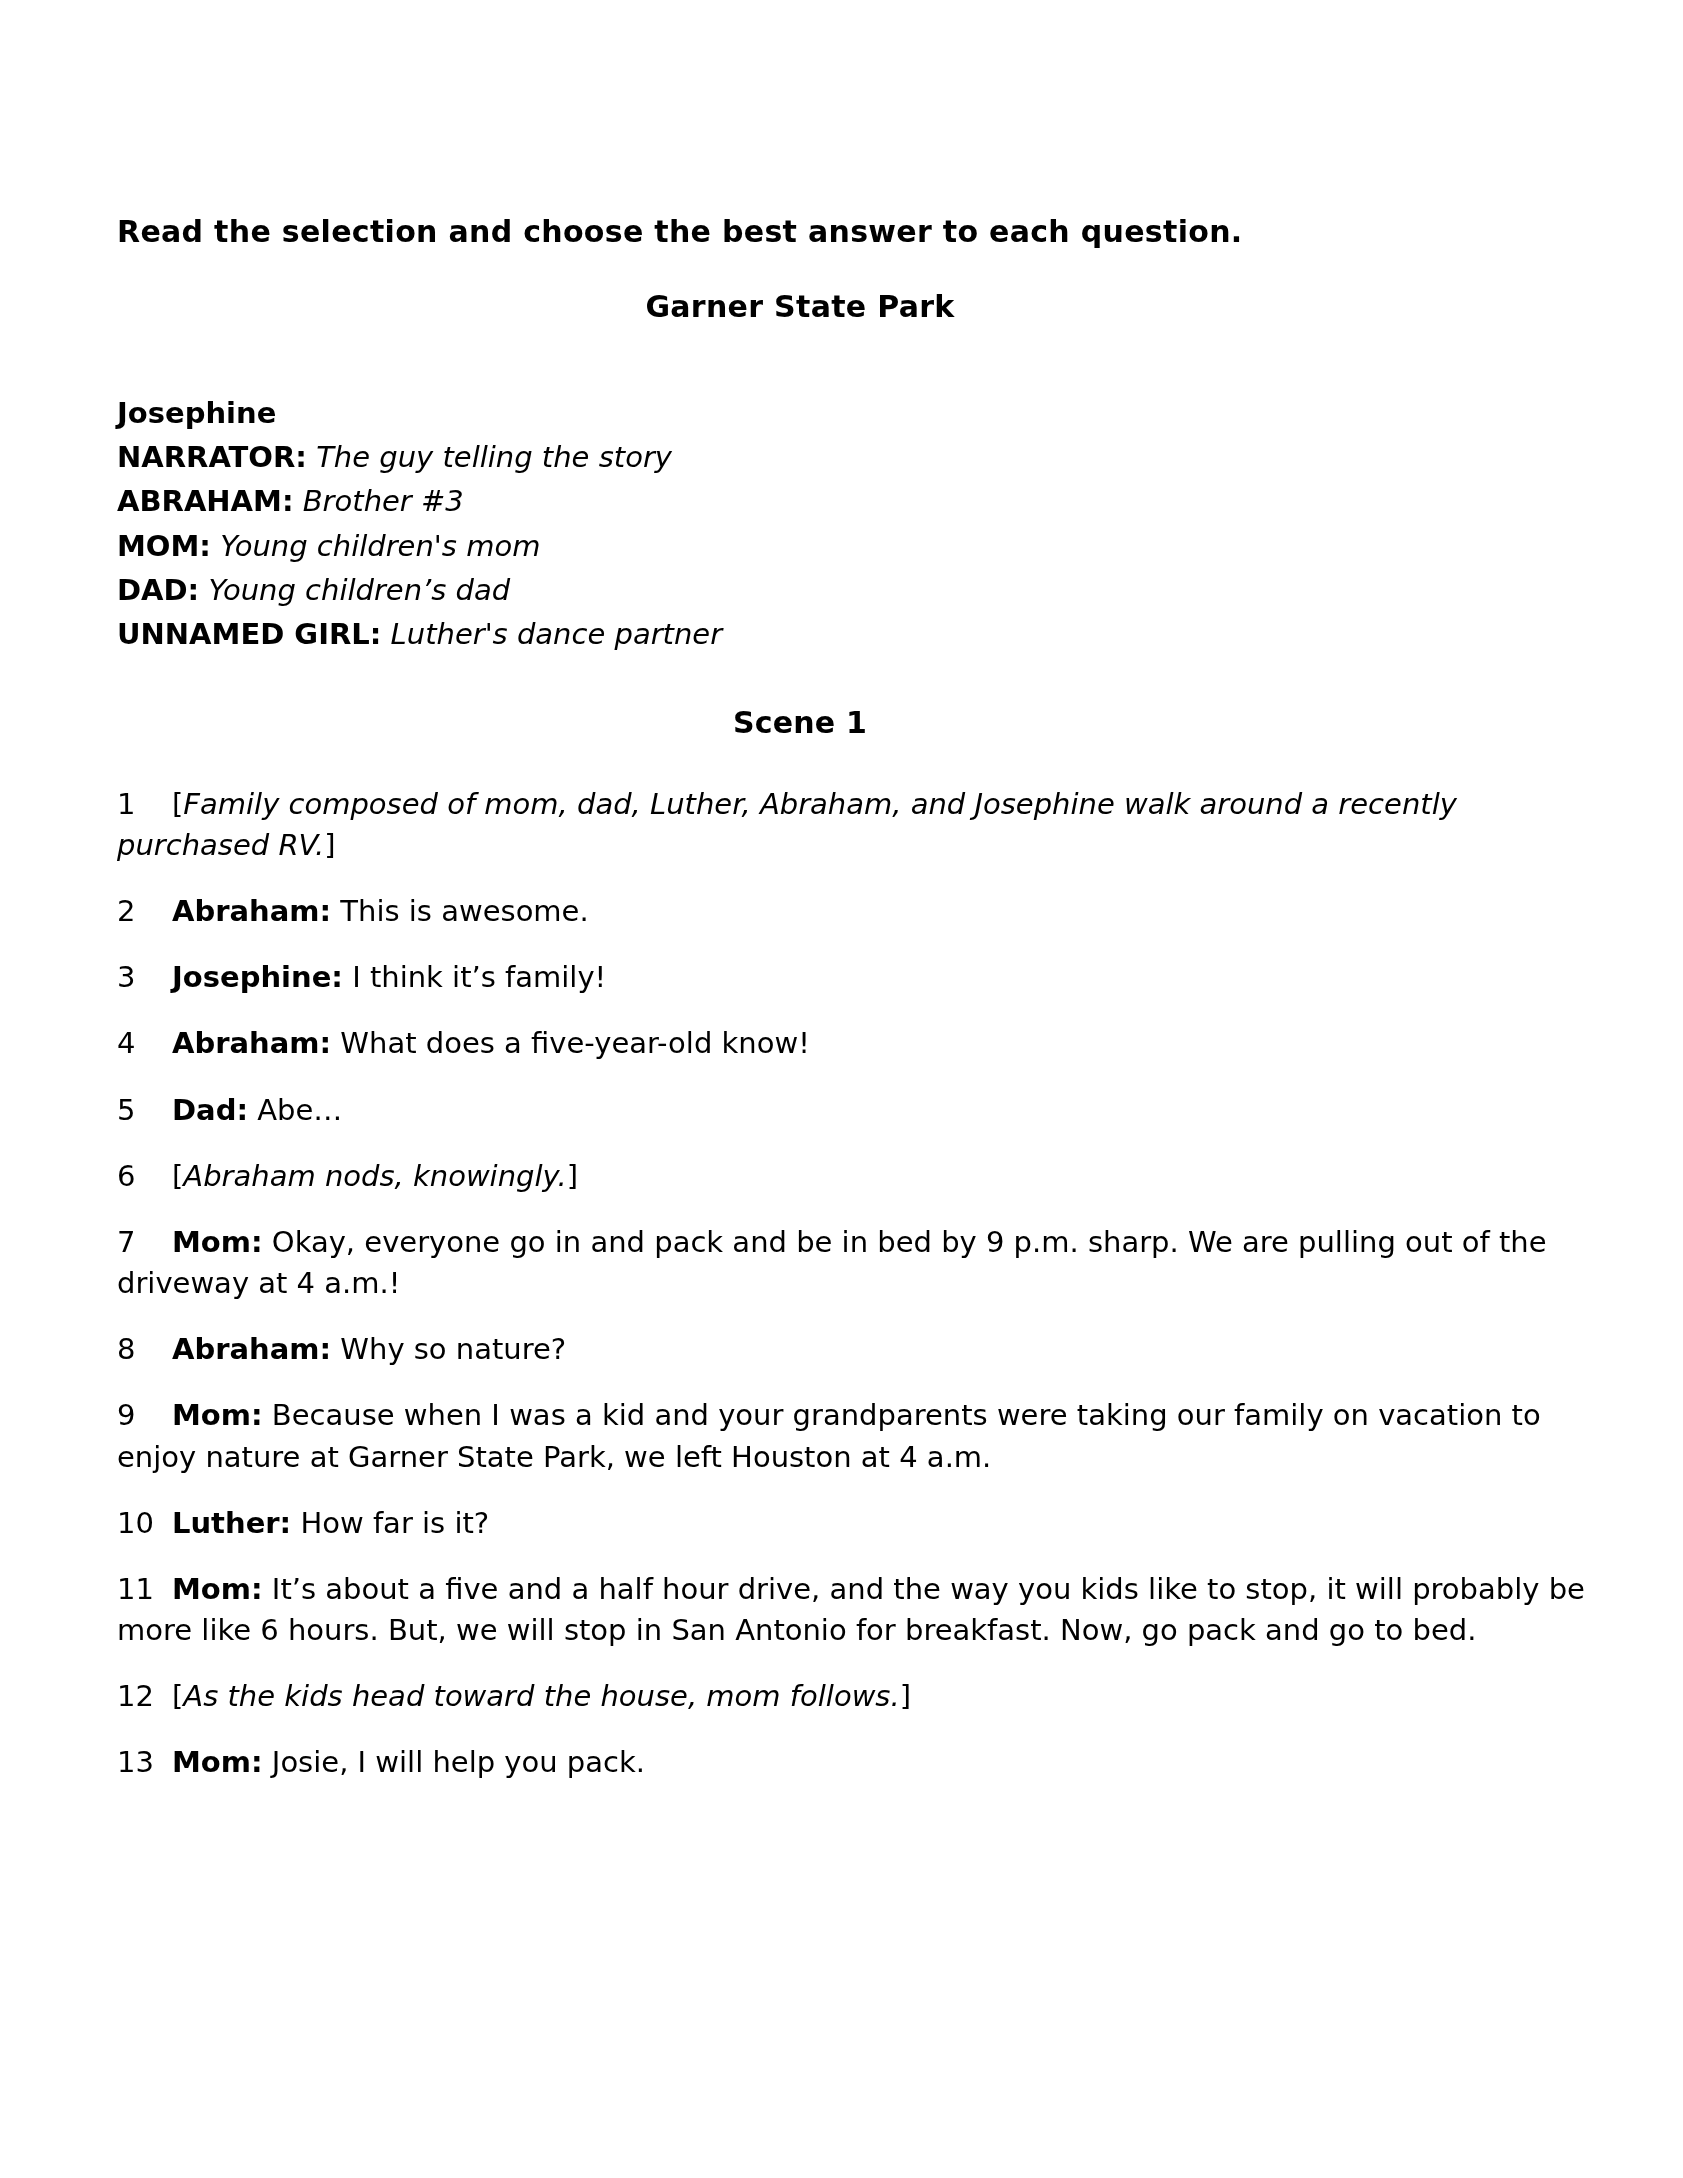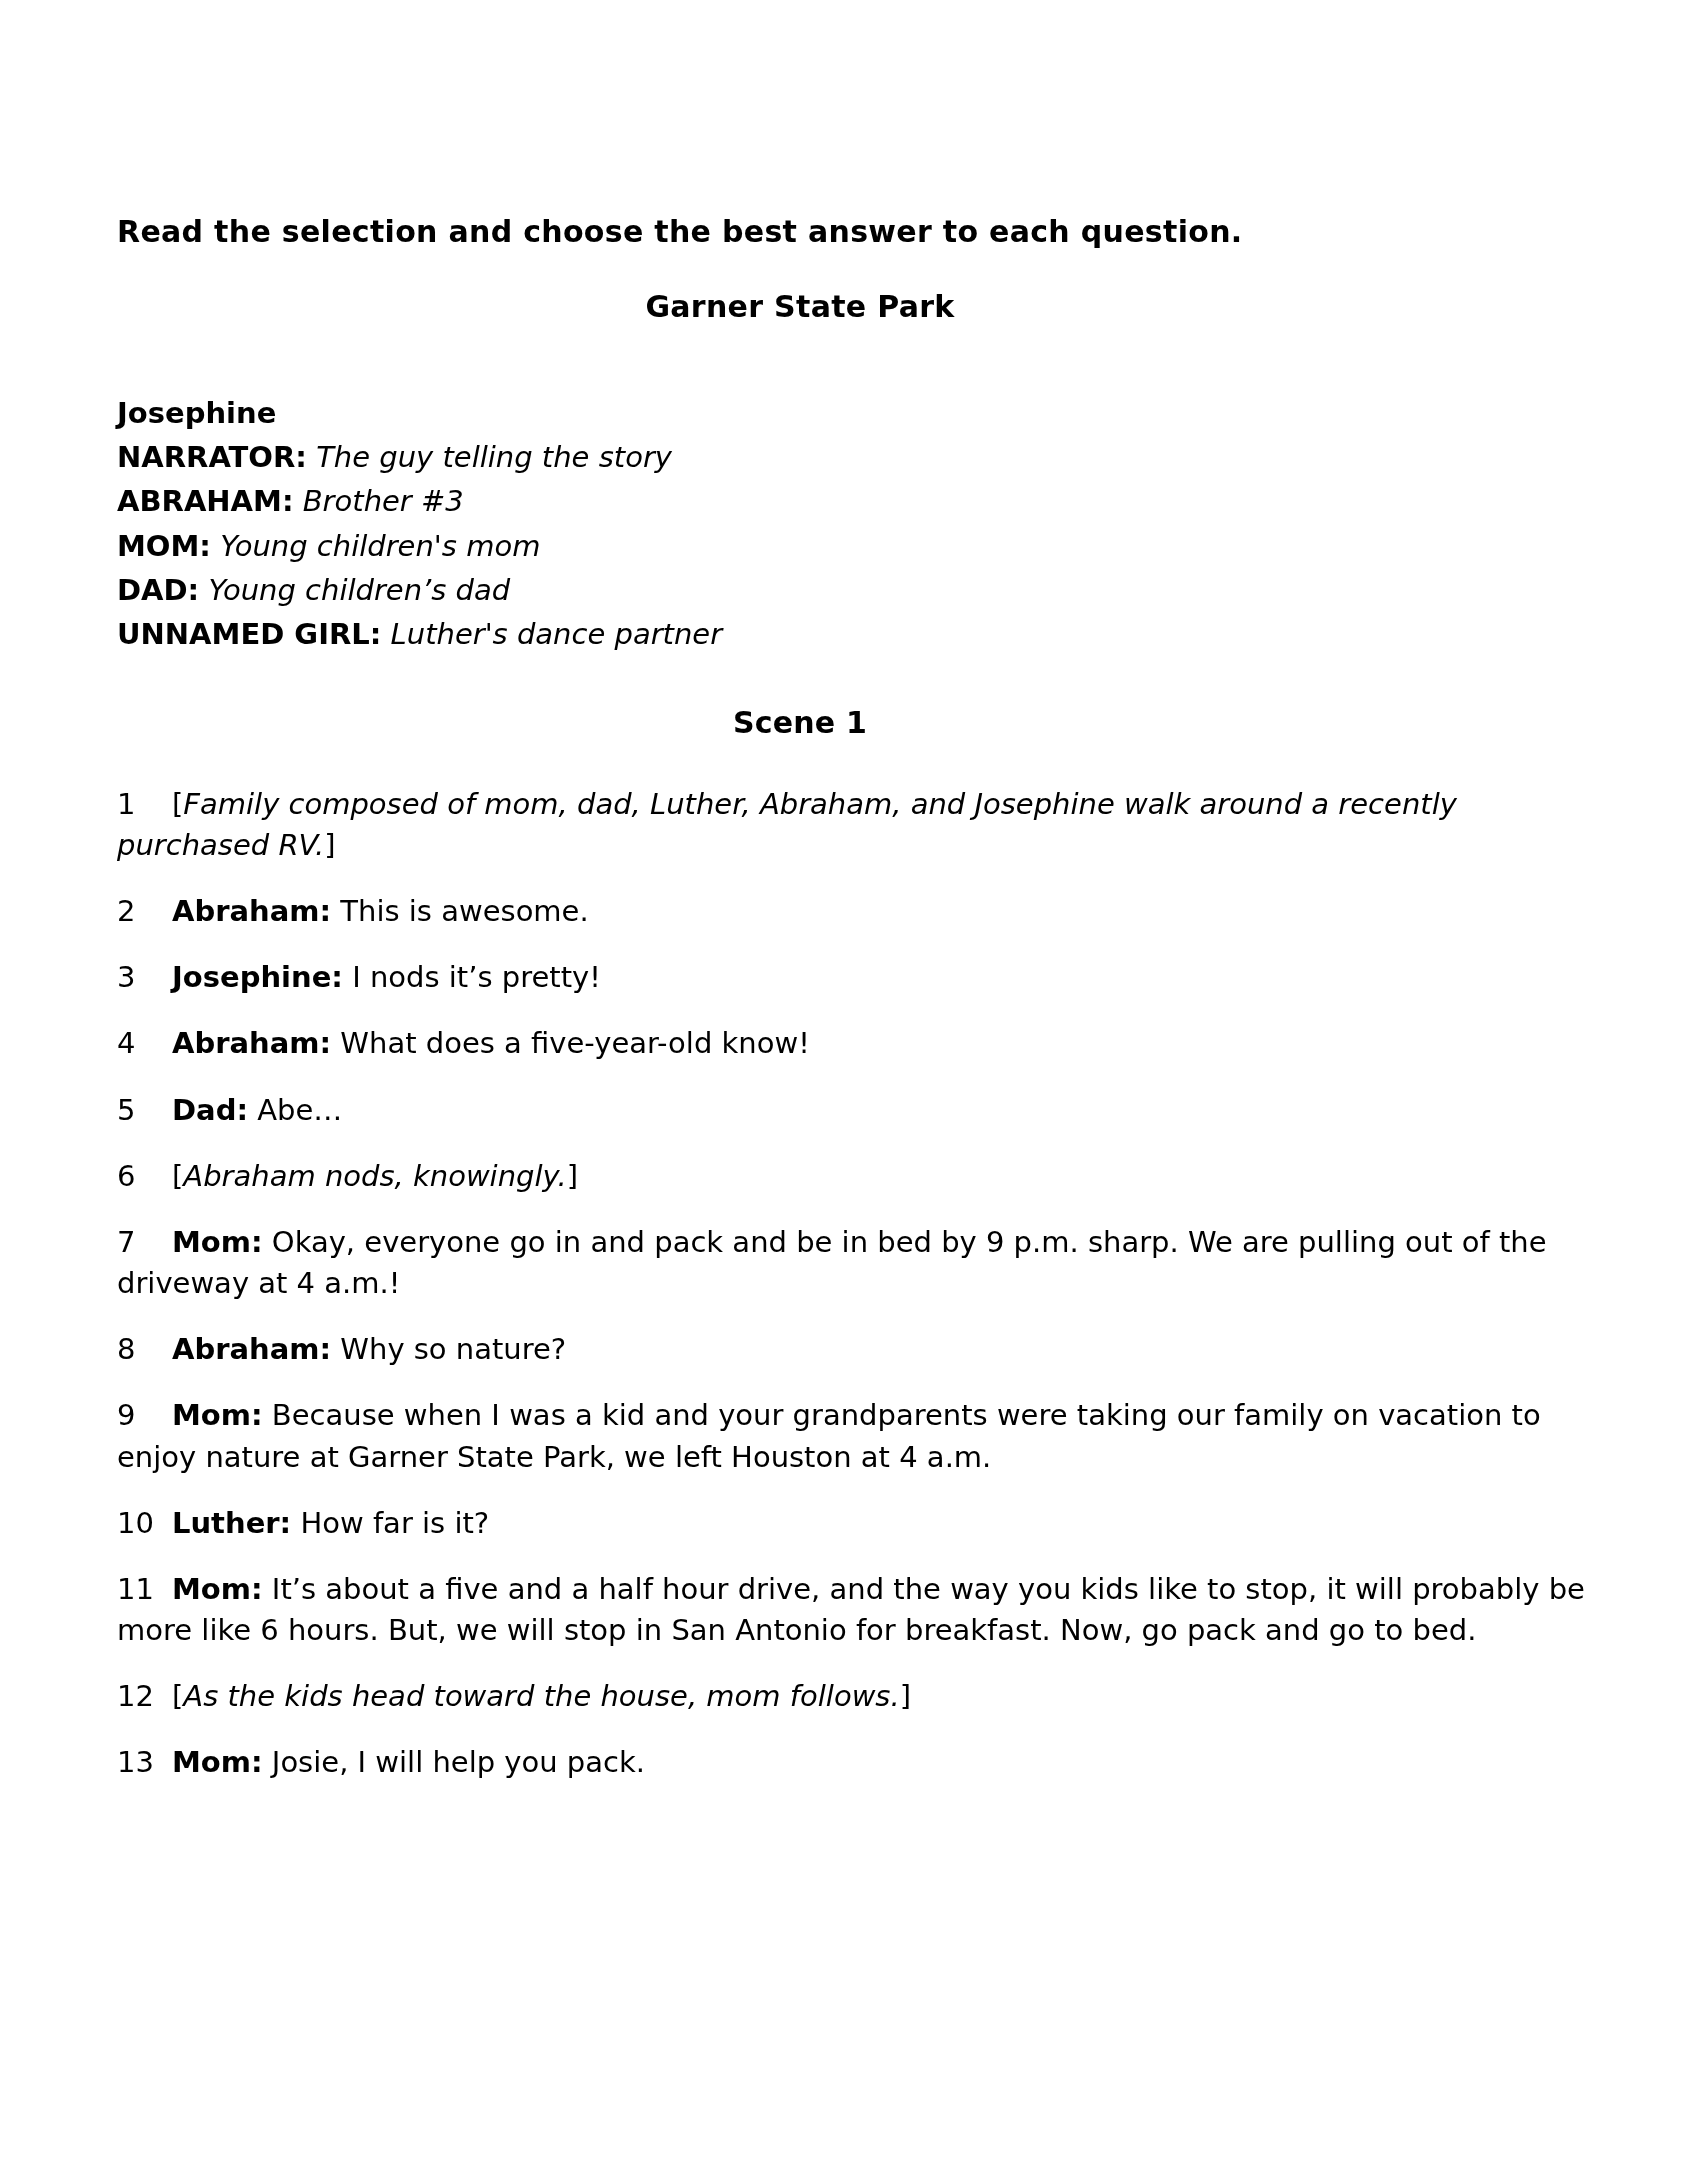--- a/index.html
+++ b/index.html
@@ -126,21 +126,21 @@
           <div class="char-line"><span class="char-name">DAD:</span> <span class="char-desc">Young children’s dad</span></div>
           <div class="char-line"><span class="char-name">UNNAMED GIRL:</span> <span class="char-desc">Luther's dance partner</span></div>
         </div>
     </div>
 
     <div class="scene-heading">Scene 1</div>
 
     <div class="script" id="script-body">
         <div class="script-line"><span class="line-num">1</span><span class="bracket">[</span><span class="stage-dir">Family composed of mom, dad, Luther, Abraham, and Josephine walk around a recently purchased RV.</span><span class="bracket">]</span></div>
         <div class="script-line"><span class="line-num">2</span><span class="speaker">Abraham:</span> <span class="dialogue">This is awesome.</span></div>
-        <div class="script-line"><span class="line-num">3</span><span class="speaker">Josephine:</span> <span class="dialogue">I nods it’s pretty!</span></div>
+        <div class="script-line"><span class="line-num">3</span><span class="speaker">Josephine:</span> <span class="dialogue">I think it’s family!</span></div>
         <div class="script-line"><span class="line-num">4</span><span class="speaker">Abraham:</span> <span class="dialogue">What does a five-year-old know!</span></div>
         <div class="script-line"><span class="line-num">5</span><span class="speaker">Dad:</span> <span class="dialogue">Abe…</span></div>
         <div class="script-line"><span class="line-num">6</span><span class="bracket">[</span><span class="stage-dir">Abraham nods, knowingly.</span><span class="bracket">]</span></div>
         <div class="script-line"><span class="line-num">7</span><span class="speaker">Mom:</span> <span class="dialogue">Okay, everyone go in and pack and be in bed by 9 p.m. sharp. We are pulling out of the driveway at 4 a.m.!</span></div>
         <div class="script-line"><span class="line-num">8</span><span class="speaker">Abraham:</span> <span class="dialogue">Why so nature?</span></div>
         <div class="script-line"><span class="line-num">9</span><span class="speaker">Mom:</span> <span class="dialogue">Because when I was a kid and your grandparents were taking our family on vacation to enjoy nature at Garner State Park, we left Houston at 4 a.m.</span></div>
         <div class="script-line"><span class="line-num">10</span><span class="speaker">Luther:</span> <span class="dialogue">How far is it?</span></div>
         <div class="script-line"><span class="line-num">11</span><span class="speaker">Mom:</span> <span class="dialogue">It’s about a five and a half hour drive, and the way you kids like to stop, it will probably be more like 6 hours. But, we will stop in San Antonio for breakfast. Now, go pack and go to bed.</span></div>
         <div class="script-line"><span class="line-num">12</span><span class="bracket">[</span><span class="stage-dir">As the kids head toward the house, mom follows.</span><span class="bracket">]</span></div>
         <div class="script-line"><span class="line-num">13</span><span class="speaker">Mom:</span> <span class="dialogue">Josie, I will help you pack.</span></div>

